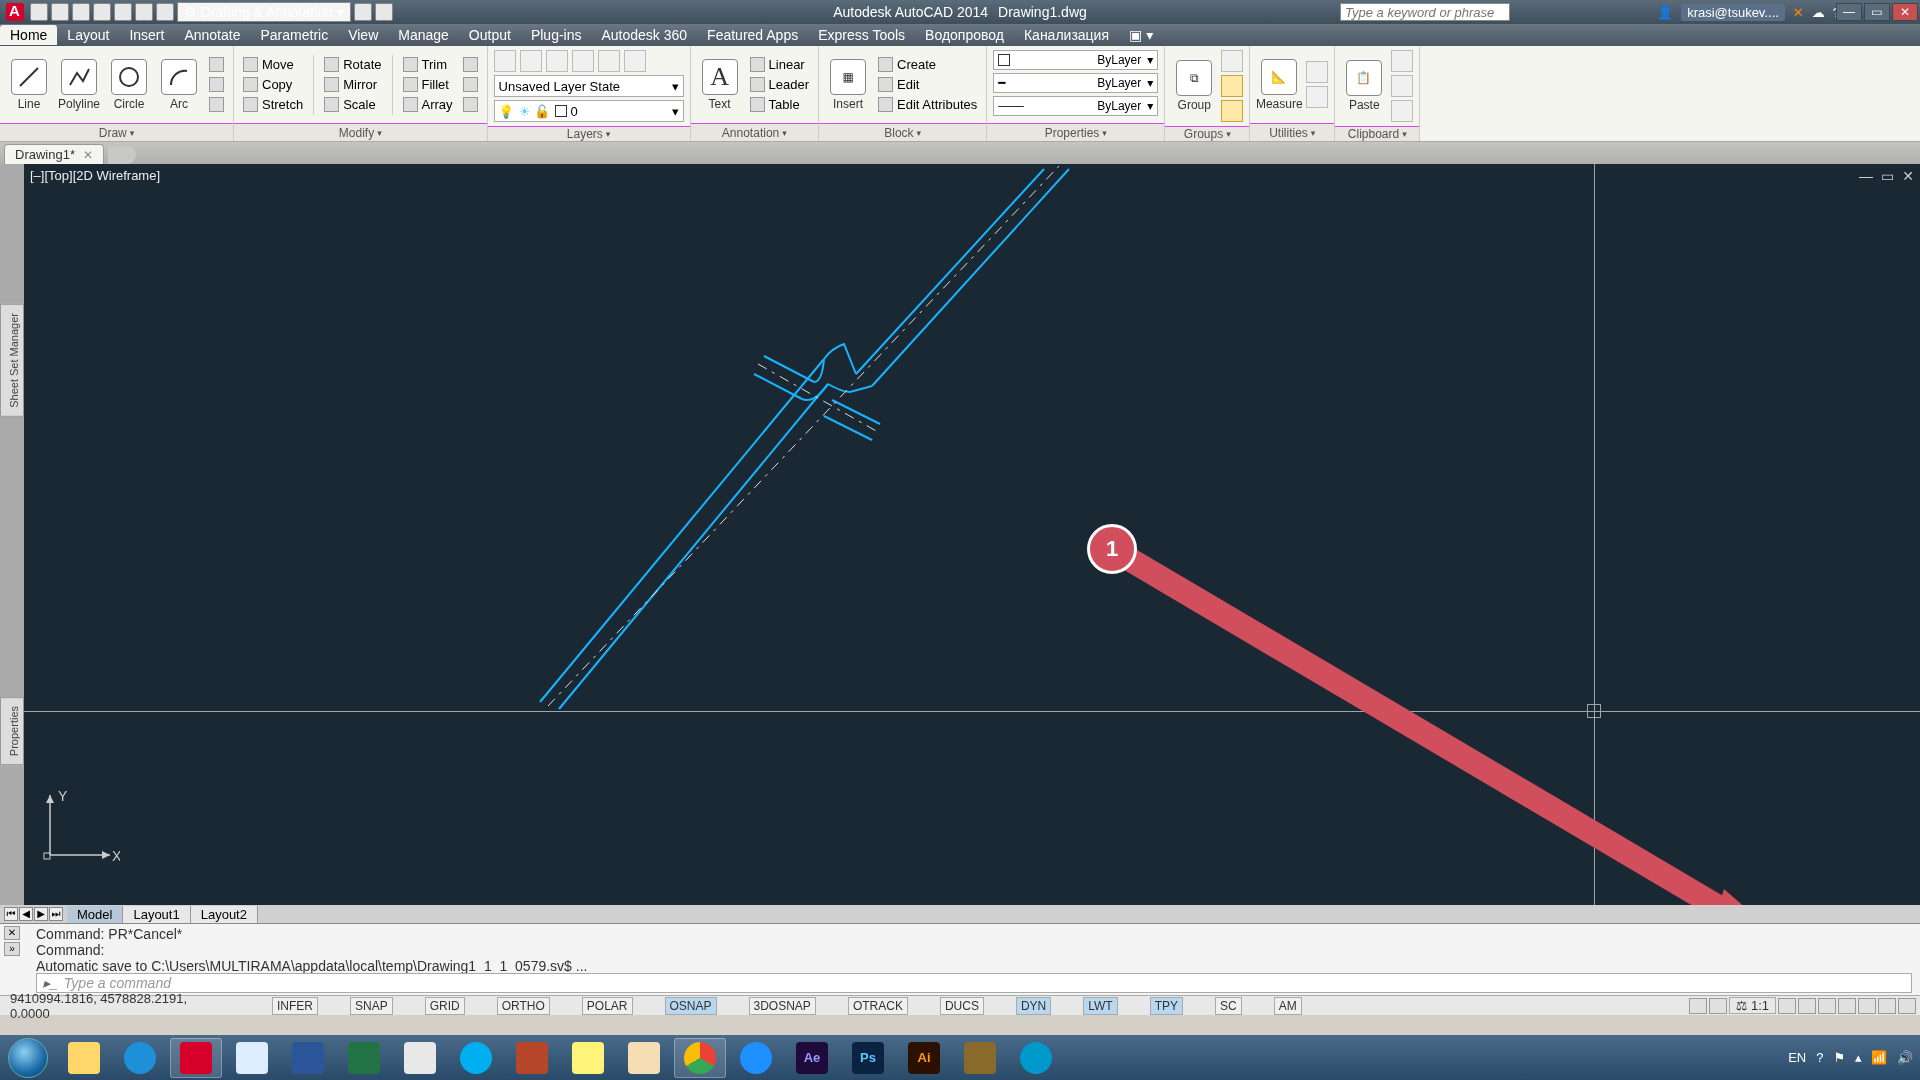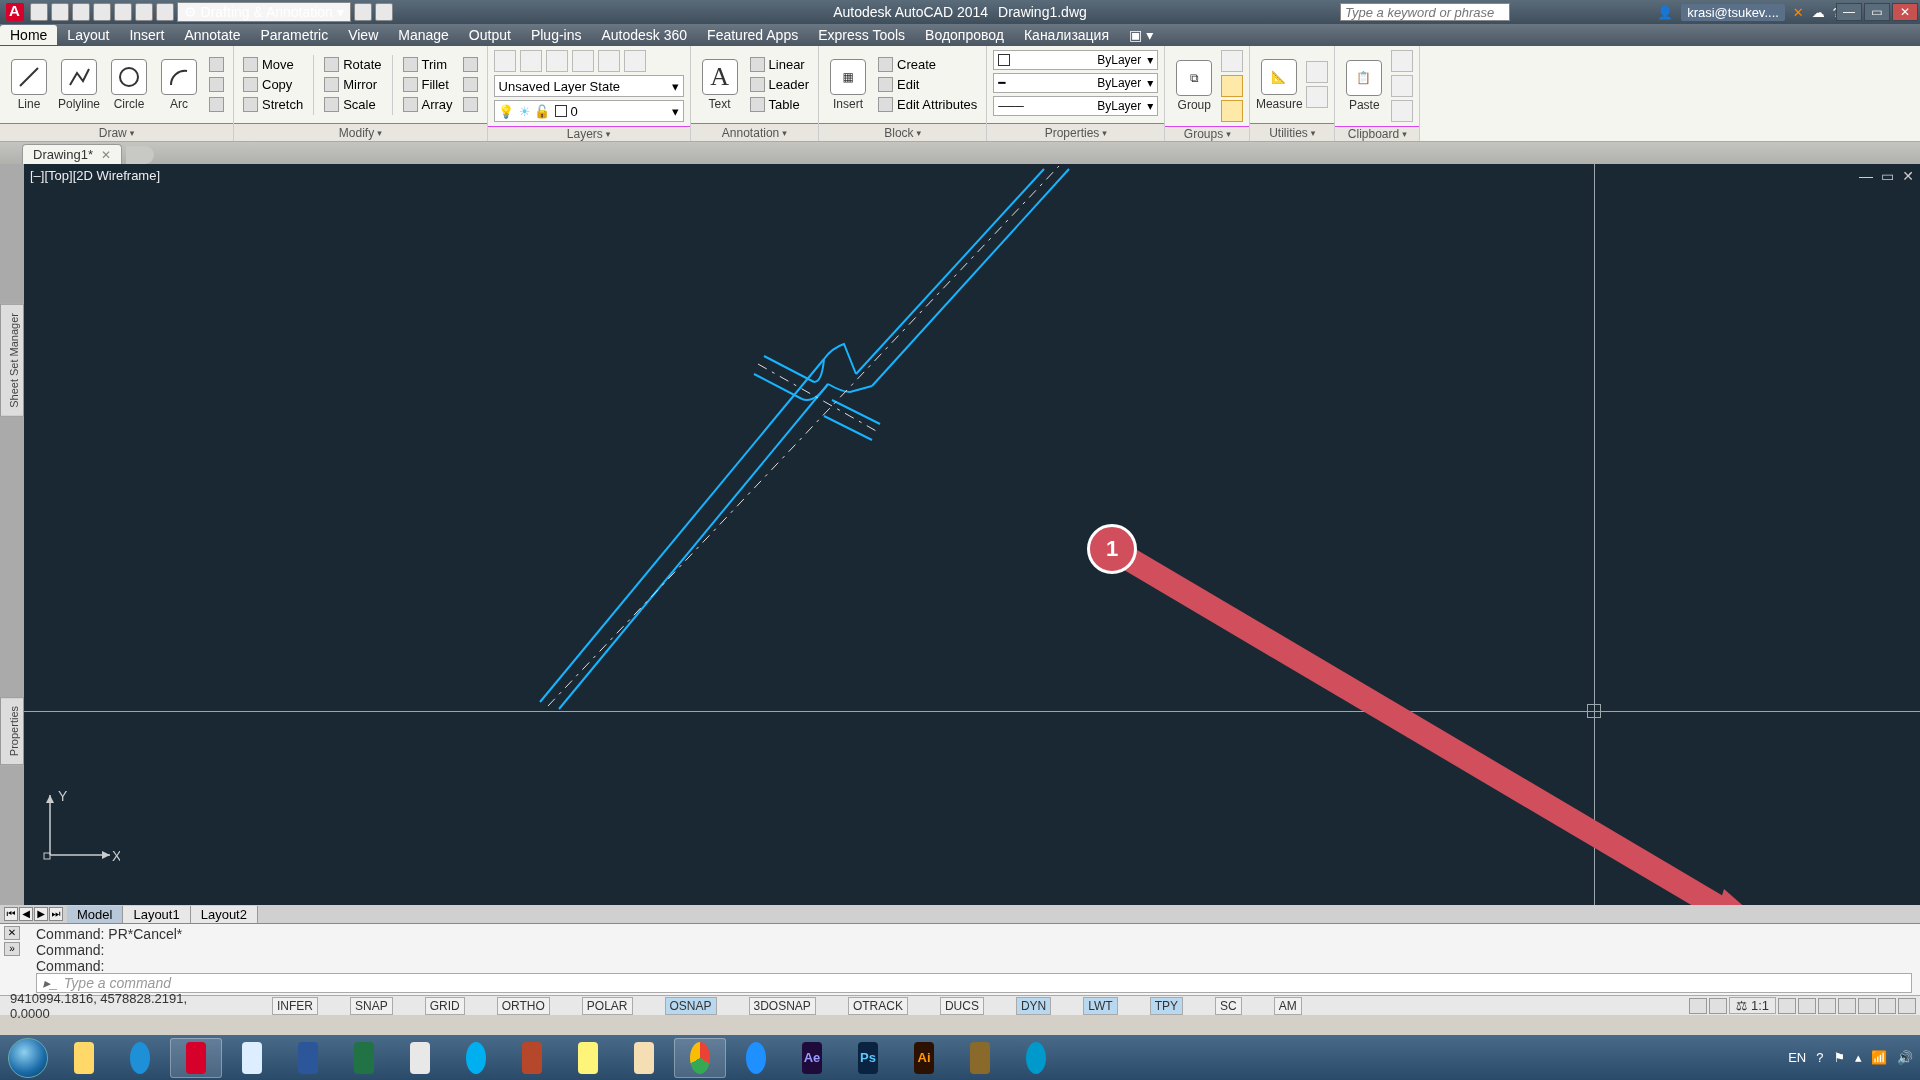--- a/index.html
+++ b/index.html
@@ -37,21 +37,21 @@
 .row-item { display: flex; align-items: center; gap: 4px; cursor: pointer; padding: 1px 3px; white-space: nowrap; }
 .row-item .ic { width: 15px; height: 15px; background: #ddd; border: 1px solid #999; }
 .sep { width: 1px; height: 60px; background: #ccc; margin: 0 3px; }
 .layer-row { display: flex; align-items: center; gap: 4px; height: 22px; }
 .layer-dd { width: 190px; height: 22px; border: 1px solid #aaa; background: #fff; font-size: 13px; padding: 0 4px; display: flex; align-items: center; justify-content: space-between; }
 .prop-dd { width: 165px; height: 20px; border: 1px solid #aaa; background: #fff; font-size: 12px; padding: 0 4px; display: flex; align-items: center; justify-content: flex-end; gap: 6px; }
 .tiny { width: 22px; height: 22px; border: 1px solid #bbb; background: #f0f0f0; cursor: pointer; }
 .tiny.active { background: #ffe9a8; border-color: #d4a030; }
 
 
-.doctabs { height: 22px; background: linear-gradient(to bottom, #c4c4c0, #b0b0ac); display: flex; align-items: flex-end; padding-left: 22px; }
+.doctabs { height: 22px; background: linear-gradient(to bottom, #c4c4c0, #b0b0ac); display: flex; align-items: flex-end; padding-left: 4px; }
 .doctab { height: 20px; background: #f5f5f0; border: 1px solid #999; border-bottom: none; padding: 2px 10px; font-size: 13px; color: #333; border-radius: 4px 4px 0 0; display: flex; align-items: center; gap: 8px; }
 .doctab .x { color: #888; cursor: pointer; font-size: 12px; }
 .doctab-new { width: 28px; height: 18px; background: #c8c8c4; border-radius: 0 10px 10px 0; margin-left: 4px; cursor: pointer; }
 
 
 .viewport { position: absolute; left: 0; top: 164px; right: 0; height: 741px; background: #1a2833; }
 .vp-side { position: absolute; left: 0; top: 0; width: 24px; height: 100%; background: #aaa ; display: flex; flex-direction: column; justify-content: space-around; }
 .vp-side .stab { writing-mode: vertical-lr; transform: rotate(180deg); font-size: 11px; color: #444; padding: 8px 3px; background: #ddd; border: 1px solid #999; cursor: pointer; }
 .vp-canvas { position: absolute; left: 24px; top: 0; right: 0; bottom: 0; background: #1a2833; }
 .vp-label { position: absolute; left: 6px; top: 4px; color: #eee; font-size: 13px; }
@@ -86,21 +86,21 @@
 .sbtn.on { background: #b8d8f0; }
 .status-right { position: absolute; right: 4px; display: flex; gap: 2px; align-items: flex-end; }
 .status-right .sic { width: 18px; height: 16px; background: #e0e0e0; border: 1px solid #999; cursor: pointer; }
 
 
 .taskbar { position: absolute; left: 0; bottom: 0; right: 0; height: 45px; background: linear-gradient(to bottom, #4a6a8a, #2a4a6a); display: flex; align-items: center; }
 .start { width: 56px; height: 45px; display: flex; align-items: center; justify-content: center; cursor: pointer; }
 .start-orb { width: 40px; height: 40px; border-radius: 50%; background: radial-gradient(circle at 40% 35%, #8ed0f0, #1a6aa8 60%, #0a3a5a); border: 1px solid #6aa; }
 .task-item { width: 52px; height: 40px; margin: 0 2px; border-radius: 3px; display: flex; align-items: center; justify-content: center; cursor: pointer; }
 .task-item.running { background: rgba(255,255,255,0.15); box-shadow: inset 0 0 0 1px rgba(255,255,255,0.3); }
-.task-icon { width: 20px; height: 32px; border-radius: 4px; }
+.task-icon { width: 32px; height: 32px; border-radius: 4px; }
 .tray { position: absolute; right: 6px; display: flex; align-items: center; gap: 10px; color: #fff; font-size: 13px; }
 </style>
 </head>
 <body>
 
 <div class="titlebar">
   <div class="app-icon"></div>
   <div class="qat">
     <div class="qat-btn"></div>
     <div class="qat-btn"></div>
@@ -489,20 +489,21 @@
 </div>
 
 <div class="cmdwin">
   <div class="cmd-close">
     <span>✕</span>
     <span>»</span>
   </div>
   <div class="cmd-hist">
     <div>Command: PR*Cancel*</div>
     <div>Command:</div>
+    <div>Automatic save to C:\Users\MULTIRAMA\appdata\local\temp\Drawing1_1_1_0579.sv$ ...</div>
     <div>Command:</div>
   </div>
   <div class="cmd-input-row">
     <span style="margin-right:6px;color:#666">▸_</span>
     <span>Type a command</span>
   </div>
 </div>
 
 <div class="statusbar">
   <div class="coords">9410994.1816, 4578828.2191, 0.0000</div>

